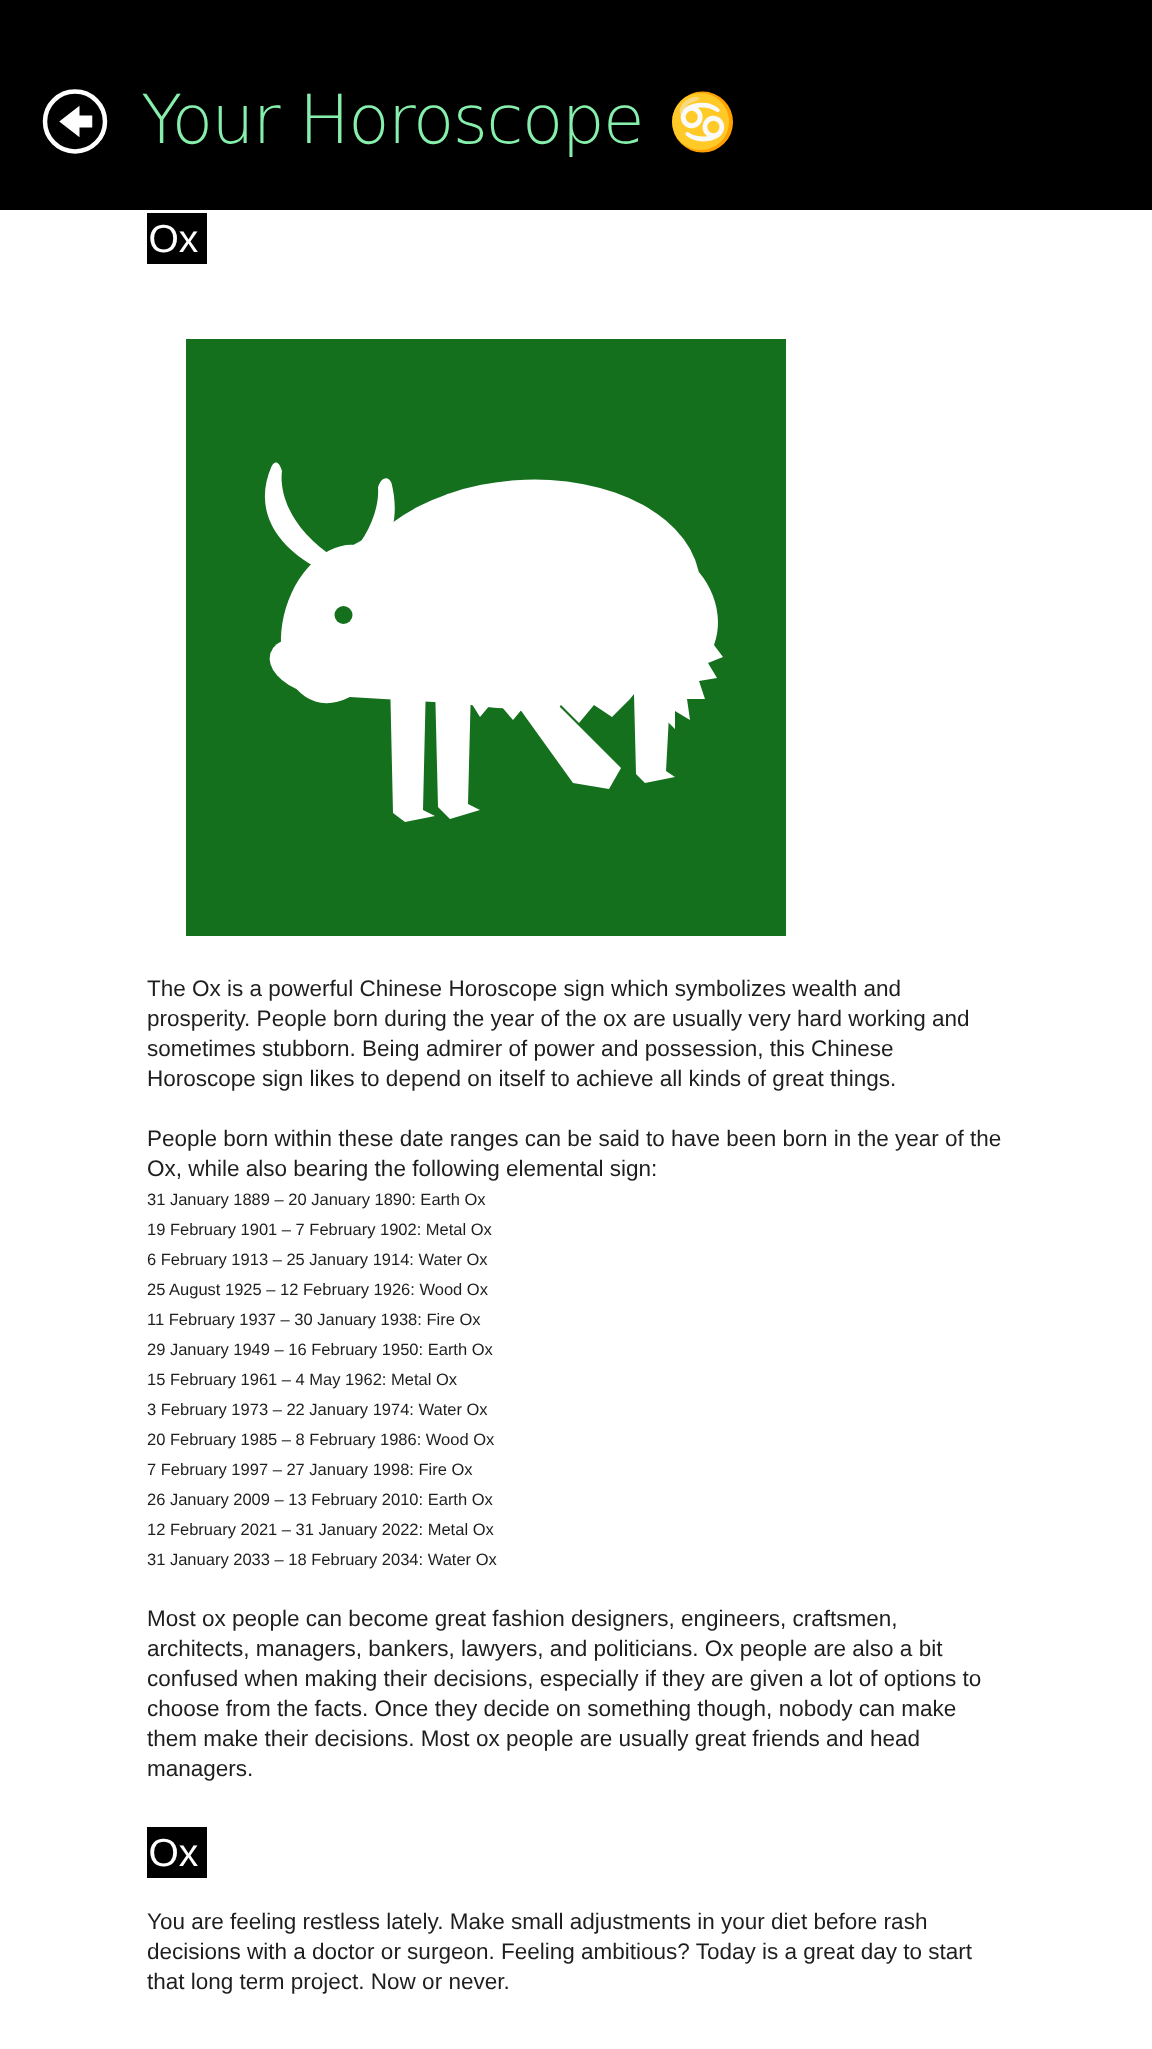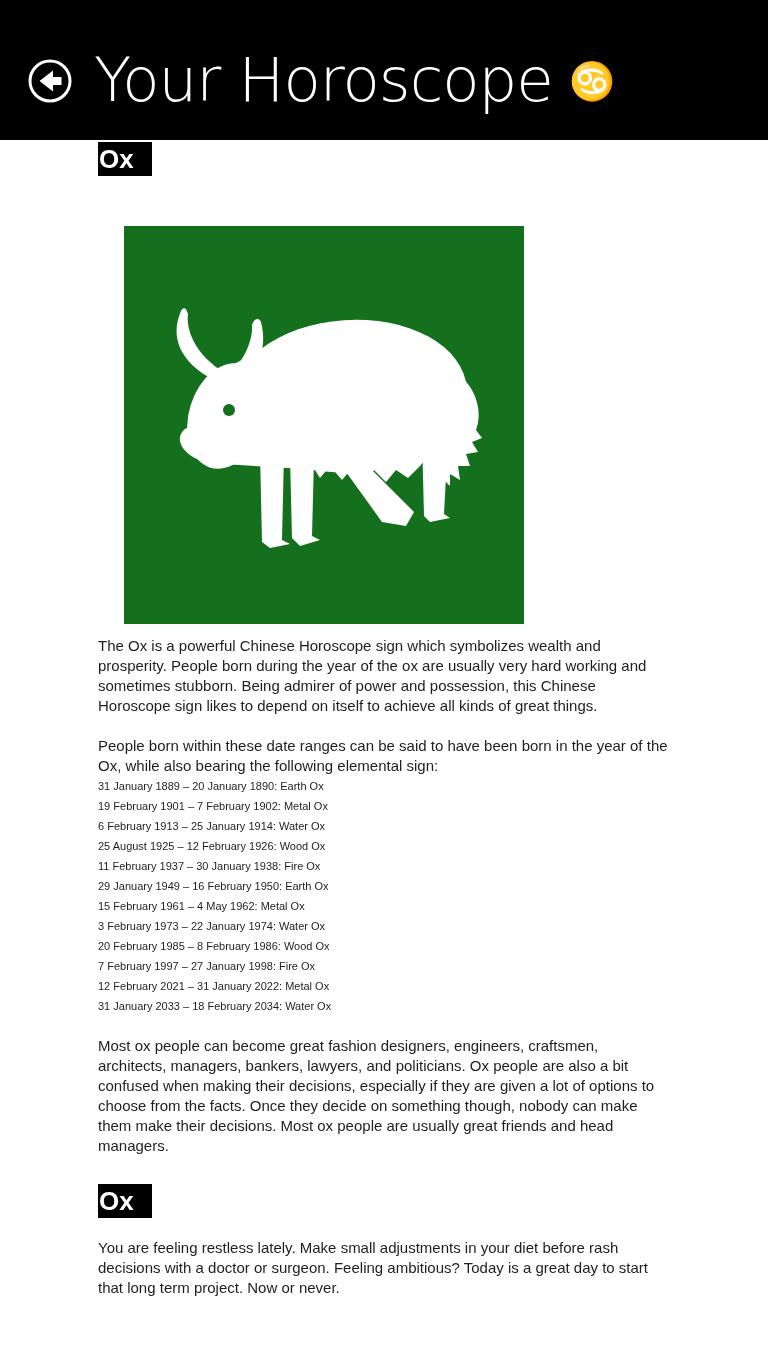--- a/index.html
+++ b/index.html
@@ -46,24 +46,24 @@
     position: absolute;
     left: 94px;
     top: 44px;
     display: flex;
     align-items: center;
     gap: 17px;
     white-space: nowrap;
   }
   .app-title {
     margin: 0;
-    color: #ffffff;
+    color: #86efac;
     font-family: "DejaVu Sans", "Liberation Sans", sans-serif;
     font-weight: 200;
-    font-size: 61px;
+    font-size: 45px;
     line-height: 72px;
     letter-spacing: -1px;
   }
   .zodiac {
     color: #fff;
     font-size: 37px;
     font-weight: 700;
     line-height: 46px;
     margin-top: 4px;
   }
@@ -73,41 +73,41 @@
     margin-left: 98px;
     width: 570px;
     color: var(--text);
   }
   .badge {
     display: block;
     width: fit-content;
     background: var(--badge-bg);
     color: var(--badge-text);
     font-size: 26px;
-    font-weight: 700;
+    font-weight: 400;
     line-height: 34px;
-    padding: 0 18px 0 1px;
+    padding: 0 6px 0 1px;
   }
   .badge-sign { margin-top: 2px; }
   .badge-daily { margin-top: 28px; }
 
   .illustration {
     width: 400px;
     height: 398px;
     margin: 50px 0 0 26px;
     background: var(--image-bg);
   }
   .illustration svg { display: block; width: 400px; height: 398px; }
 
   .para {
     margin: 20px 0 0 0;
     font-size: 15px;
     line-height: 20px;
   }
-  .para-intro { margin-top: 12px; }
+  .para-intro { margin-top: 26px; }
   .para-daily { }
   .date-line { font-size: 11px; line-height: 20px; }
 </style>
 </head>
 <body>
 
 <div class="page">
 
   <header class="app-bar">
     <button class="back-btn" aria-label="Back">
@@ -166,20 +166,21 @@
           <div class="date-line">31 January 1889 – 20 January 1890: Earth Ox</div>
           <div class="date-line">19 February 1901 – 7 February 1902: Metal Ox</div>
           <div class="date-line">6 February 1913 – 25 January 1914: Water Ox</div>
           <div class="date-line">25 August 1925 – 12 February 1926: Wood Ox</div>
           <div class="date-line">11 February 1937 – 30 January 1938: Fire Ox</div>
           <div class="date-line">29 January 1949 – 16 February 1950: Earth Ox</div>
           <div class="date-line">15 February 1961 – 4 May 1962: Metal Ox</div>
           <div class="date-line">3 February 1973 – 22 January 1974: Water Ox</div>
           <div class="date-line">20 February 1985 – 8 February 1986: Wood Ox</div>
           <div class="date-line">7 February 1997 – 27 January 1998: Fire Ox</div>
+          <div class="date-line">26 January 2009 – 13 February 2010: Earth Ox</div>
           <div class="date-line">12 February 2021 – 31 January 2022: Metal Ox</div>
           <div class="date-line">31 January 2033 – 18 February 2034: Water Ox</div>
         </div>
     </div>
 
     <p class="para">Most ox people can become great fashion designers, engineers, craftsmen, architects, managers, bankers, lawyers, and politicians. Ox people are also a bit confused when making their decisions, especially if they are given a lot of options to choose from the facts. Once they decide on something though, nobody can make them make their decisions. Most ox people are usually great friends and head managers.</p>
 
     <span class="badge badge-daily">Ox</span>
 
     <p class="para para-daily">You are feeling restless lately. Make small adjustments in your diet before rash decisions with a doctor or surgeon. Feeling ambitious? Today is a great day to start that long term project. Now or never.</p>

